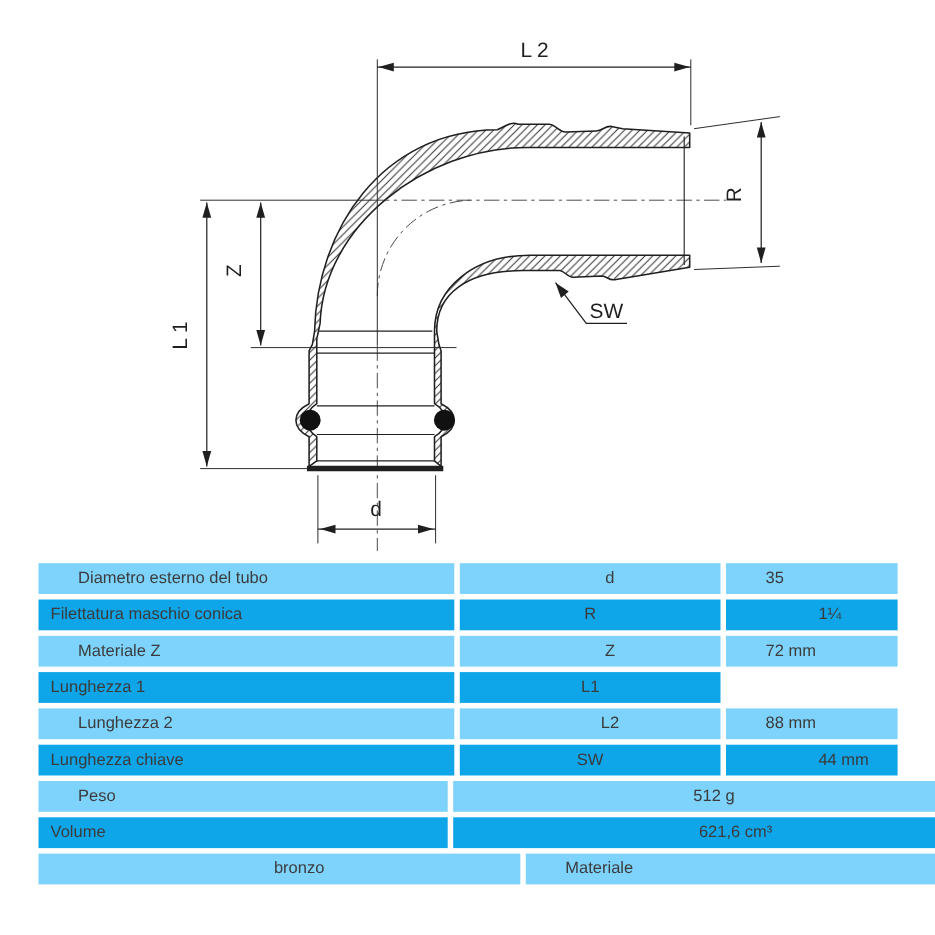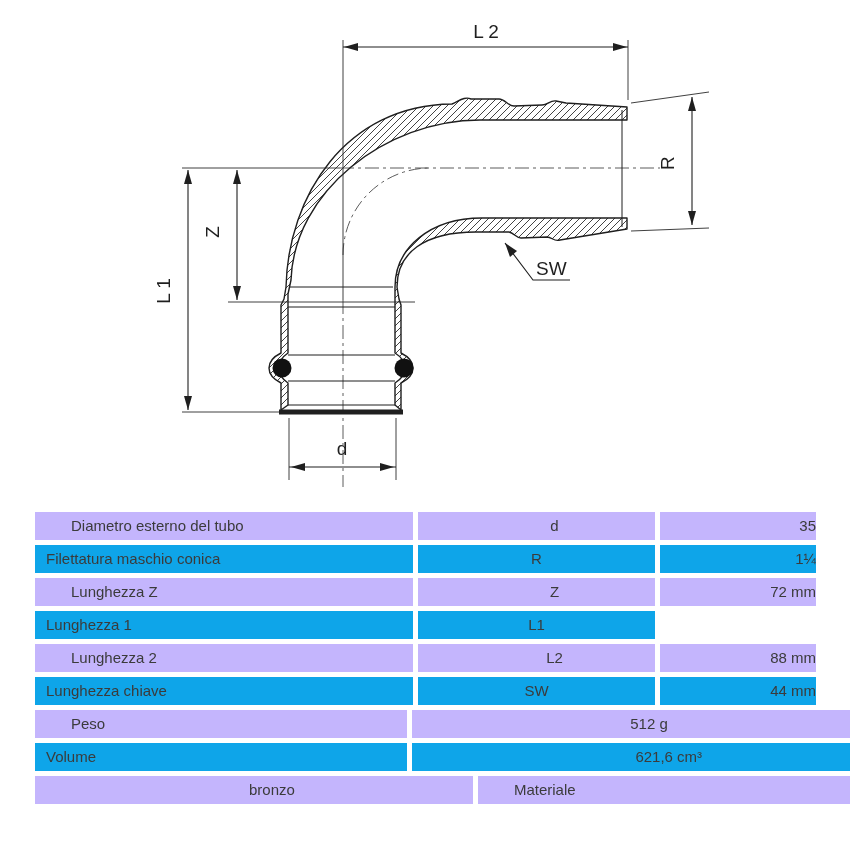--- a/index.html
+++ b/index.html
@@ -1,27 +1,27 @@
 <!DOCTYPE html>
 <html><head>
 <meta charset="utf-8">
 <style>
   html,body{margin:0;padding:0;background:#ffffff;}
   .page{position:relative;width:850px;height:850px;background:#ffffff;overflow:hidden;
         font-family:"Liberation Sans",sans-serif;}
-  .drawing{position:absolute;top:0;left:0;width:689px;height:500px;}
+  .drawing{position:absolute;top:14px;left:0;width:689px;height:500px;}
   .spec-table{position:absolute;top:512px;left:0;width:850px;}
   .row{display:flex;column-gap:5px;margin:0 0 5px 35px;height:28px;}
   .cell{height:28px;line-height:28px;font-size:15px;color:#3b3b3b;box-sizing:border-box;
         white-space:nowrap;overflow:hidden;}
-  .dark  .cell{background:#c4b5fd;padding-left:36px;}
+  .dark  .cell{background:#7dd3fc;padding-left:36px;}
   .light .cell{background:#0ea5e9;}
   .label-cell{width:378px;padding-left:11px;text-align:left;}
   .symbol-cell{width:237px;text-align:center;}
-  .value-cell{width:156px;padding-left:84px;text-align:right;}
+  .value-cell{width:156px;padding-left:84px;text-align:left;}
   .merged-cell{width:445px;padding-left:76px;text-align:center;}
   svg text{font-family:"Liberation Sans",sans-serif;fill:#1f1f1f;}
 </style>
 </head>
 <body>
 
 <div class="page">
 
   <div class="drawing">
     <svg viewBox="0 0 850 500" width="850" height="500">
@@ -140,21 +140,21 @@
         <div class="cell label-cell">Diametro esterno del tubo</div>
         <div class="cell symbol-cell">d</div>
         <div class="cell value-cell">35</div>
       </div>
       <div class="row light">
         <div class="cell label-cell">Filettatura maschio conica</div>
         <div class="cell symbol-cell">R</div>
         <div class="cell value-cell">1¼</div>
       </div>
       <div class="row dark">
-        <div class="cell label-cell">Lunghezza Z</div>
+        <div class="cell label-cell">Materiale Z</div>
         <div class="cell symbol-cell">Z</div>
         <div class="cell value-cell">72 mm</div>
       </div>
       <div class="row light">
         <div class="cell label-cell">Lunghezza 1</div>
         <div class="cell symbol-cell">L1</div>
       </div>
       <div class="row dark">
         <div class="cell label-cell">Lunghezza 2</div>
         <div class="cell symbol-cell">L2</div>

